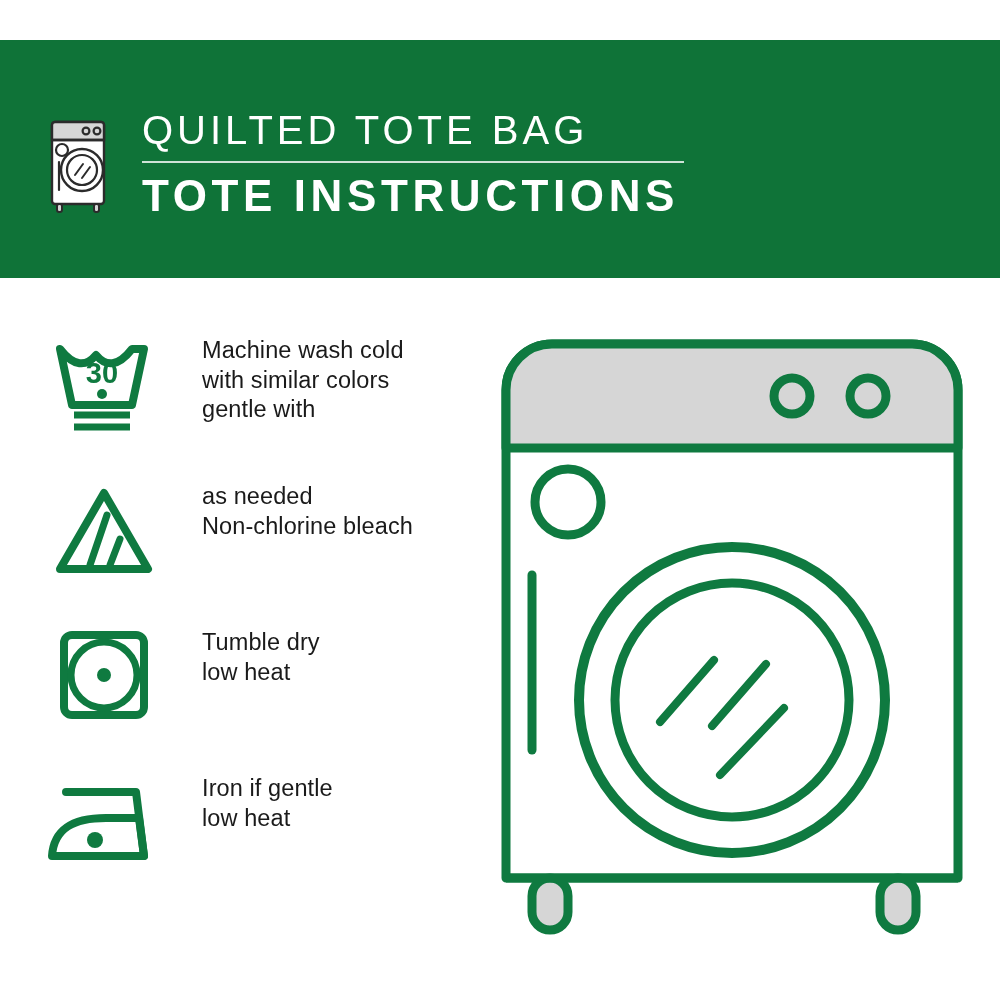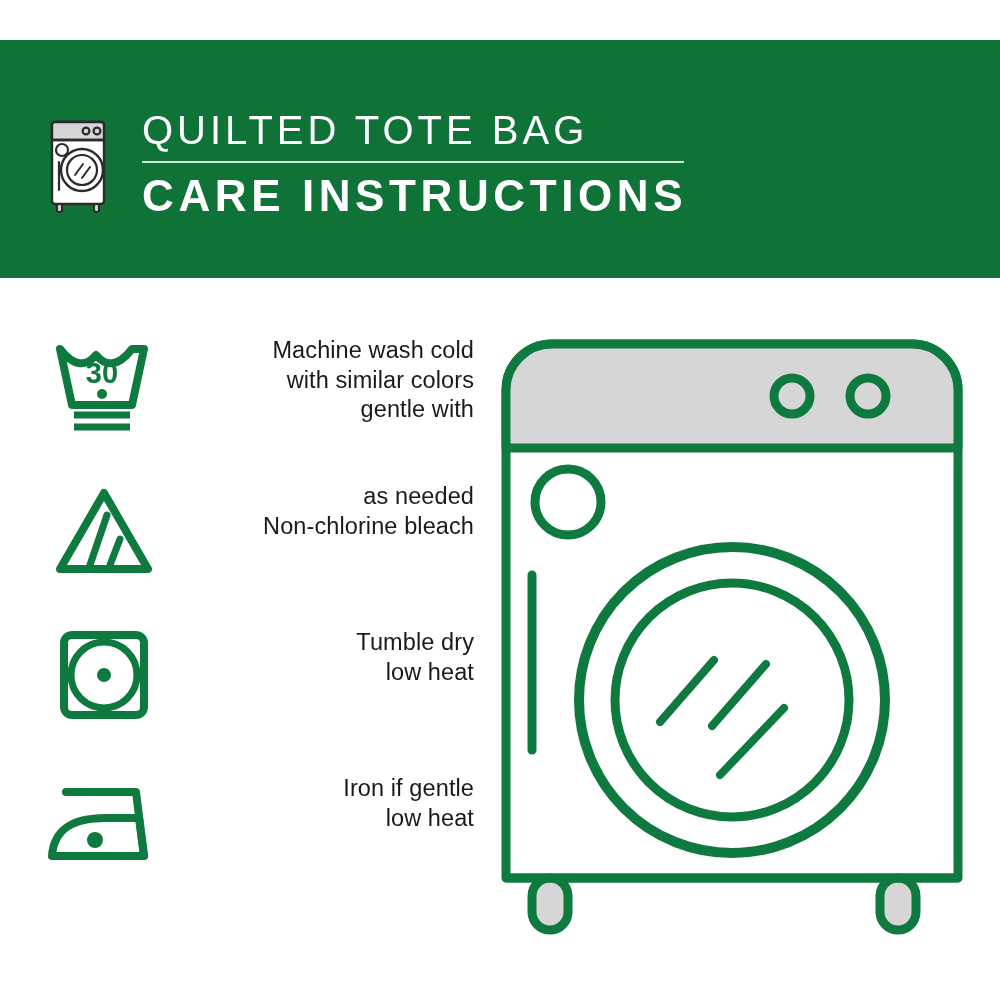--- a/index.html
+++ b/index.html
@@ -90,21 +90,20 @@
   }
   .care-text {
     flex: 1 1 auto;
     padding-left: 38px;
     padding-top: 6px;
     color: #1a1a1a;
     font-size: 23.5px;
     line-height: 29.5px;
     letter-spacing: 0.1px;
     font-weight: 400;
-    text-align: right;
   }
   .care-text div { white-space: nowrap; }
 
   
   #washer {
     position: absolute;
     left: 492px;
     top: 330px;
     width: 480px;
     height: 610px;
@@ -140,21 +139,21 @@
         <line x1="38" y1="70" x2="46" y2="59" stroke="#2b2b2b" stroke-width="2" stroke-linecap="round"></line>
 
         <rect x="13" y="96" width="5" height="8" rx="2.2" fill="#d6d6d6" stroke="#2b2b2b" stroke-width="2"></rect>
         <rect x="50" y="96" width="5" height="8" rx="2.2" fill="#d6d6d6" stroke="#2b2b2b" stroke-width="2"></rect>
       </svg>
     </span>
 
     <div id="header-text">
       <div id="title-line1">QUILTED TOTE BAG</div>
       <div id="title-rule"></div>
-      <div id="title-line2">CARE INSTRUCTIONS</div>
+      <div id="title-line2">TOTE INSTRUCTIONS</div>
     </div>
 
   </div>
 
   <div id="care-list">
 
     <div class="care-row">
       <div class="care-symbol">
         <svg viewBox="0 0 104 96" width="104" height="96">
 

